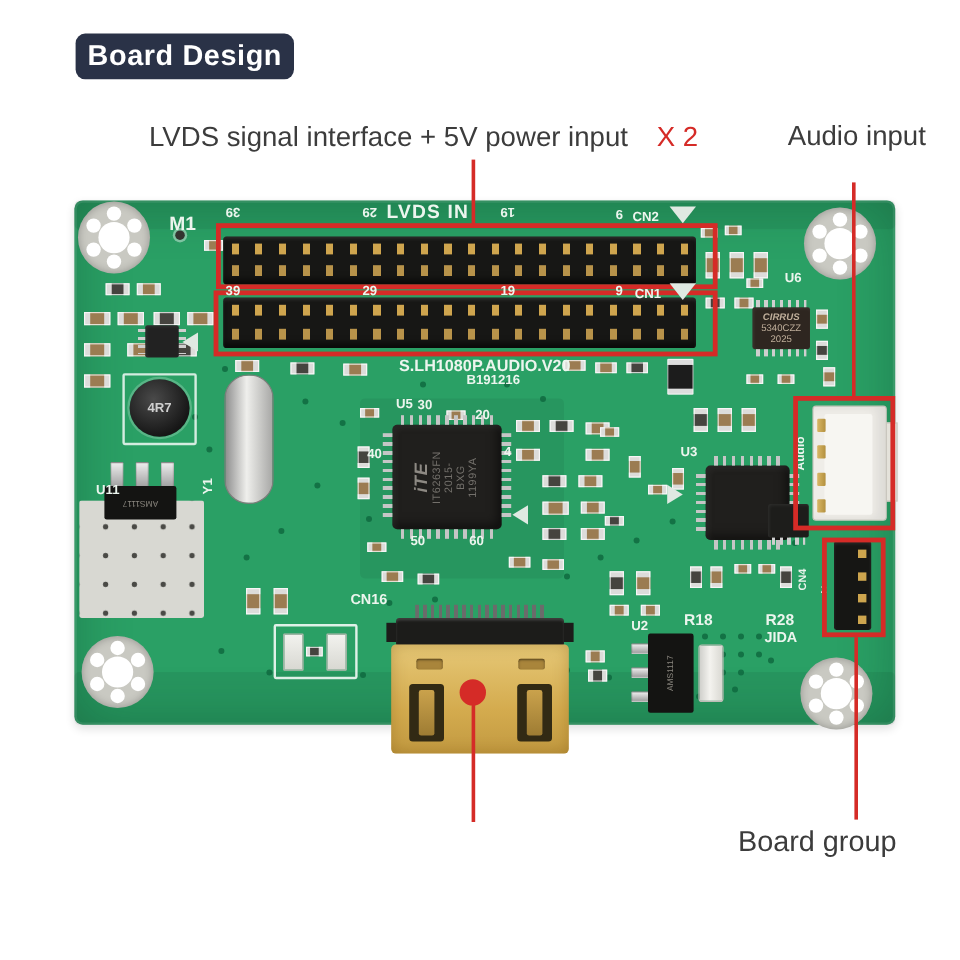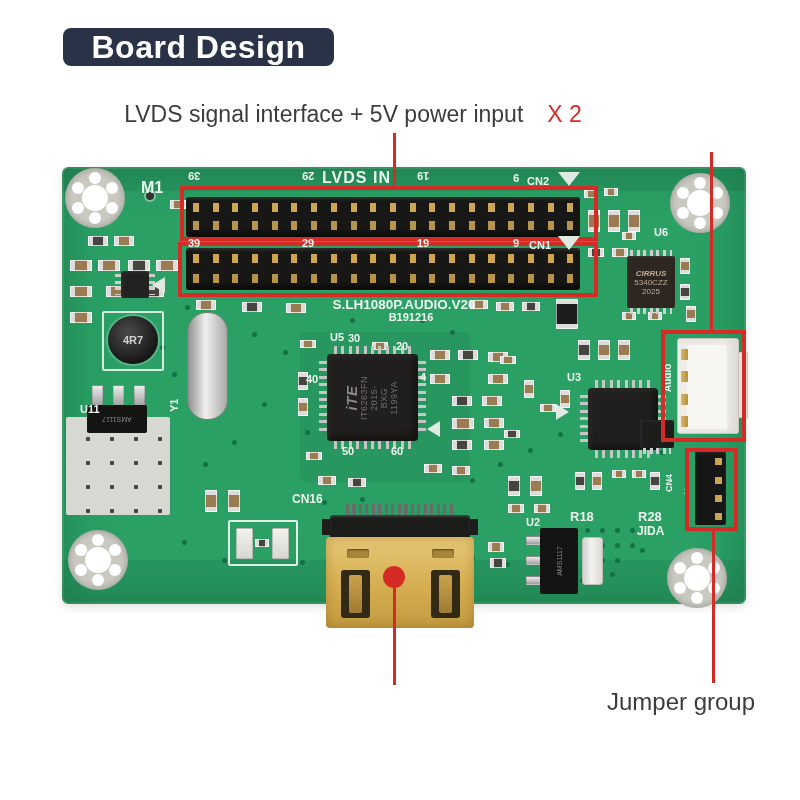--- a/index.html
+++ b/index.html
@@ -1,20 +1,20 @@
 <!DOCTYPE html>
 <html><head>
 <meta charset="utf-8">
 <title>Board Design</title>
 <style>
   *{box-sizing:border-box;margin:0;padding:0;}
   body{background:#fff;}
   .canvas{position:relative;width:800px;height:800px;background:#ffffff;font-family:"Liberation Sans",sans-serif;overflow:hidden;}
   .abs{position:absolute;}
-  .badge{position:absolute;left:63px;top:28px;width:271px;height:38px;background:#2a3247;border-radius:8px;color:#ffffff;font-size:32px;font-weight:bold;display:flex;align-items:center;justify-content:center;z-index:30;letter-spacing:.5px;}
+  .badge{position:absolute;left:63px;top:28px;width:182px;height:38px;background:#2a3247;border-radius:8px;color:#ffffff;font-size:24px;font-weight:bold;display:flex;align-items:center;justify-content:center;z-index:30;letter-spacing:.5px;}
   .headline{position:absolute;left:118px;top:101px;width:470px;text-align:center;font-size:23px;color:#3c3c3c;z-index:30;white-space:nowrap;}
   .headline .x2{color:#d52b27;margin-left:24px;}
   .sidelabel{position:absolute;left:638px;top:100px;width:152px;text-align:center;font-size:23px;color:#3c3c3c;line-height:26px;z-index:30;}
   .cap{position:absolute;font-size:24px;color:#3c3c3c;text-align:center;z-index:30;}
   .board{position:absolute;left:62px;top:167px;width:684px;height:437px;background:#2aa065;border-radius:7px;z-index:1;
          box-shadow:inset 0 0 0 2px rgba(255,255,255,.10), inset 0 0 46px rgba(0,45,25,.30), 0 3px 8px rgba(0,0,0,.12);}
   .zone{position:absolute;background:rgba(0,0,0,.06);z-index:2;border-radius:4px;}
   .hole{position:absolute;width:60px;height:60px;border-radius:50%;background:#c9c9c2;z-index:4;box-shadow:inset 0 0 7px rgba(0,0,0,.28);}
   .hole .c{position:absolute;left:17px;top:17px;width:26px;height:26px;border-radius:50%;background:#fff;}
   .hole .p{position:absolute;left:24px;top:4px;width:12px;height:12px;border-radius:50%;background:#fff;
@@ -90,20 +90,21 @@
 </head>
 <body>
 
 <div class="canvas">
 
   <div class="badge">Board Design</div>
 
   <div class="headline"><span>LVDS signal interface + 5V power input</span><span class="x2">X 2</span></div>
 
   <div class="sidelabel">
+    <div>Audio input</div>
   </div>
 
   <div class="board"></div>
   <div class="zone" style="left:62px;top:167px;width:684px;height:24px;"></div>
   <div class="zone" style="left:62px;top:560px;width:684px;height:44px;"></div>
   <div class="zone" style="left:300px;top:332px;width:170px;height:150px;"></div>
 
   <div id="deco" class="abs" style="left:0;top:0;width:800px;height:800px;z-index:3;">
       <div class="smd" style="left: 88px; top: 236px; width: 20px; height: 10px; background: linear-gradient(90deg, rgb(220, 220, 218) 0px, rgb(220, 220, 218) 22%, rgb(69, 68, 63) 22%, rgb(69, 68, 63) 78%, rgb(220, 220, 218) 78%);"></div>
       <div class="smd" style="left: 114px; top: 236px; width: 20px; height: 10px; background: linear-gradient(90deg, rgb(220, 220, 218) 0px, rgb(220, 220, 218) 22%, rgb(155, 124, 82) 22%, rgb(155, 124, 82) 78%, rgb(220, 220, 218) 78%);"></div>
@@ -290,21 +291,21 @@
   </div>
   <div class="silk" style="left:330px;top:331px;">U5</div>
   <div class="silk" style="left:348px;top:332px;">30</div>
   <div class="silk" style="left:396px;top:340px;">20</div>
   <div class="silk" style="left:306px;top:373px;">40</div>
   <div class="silk" style="left:420px;top:371px;">4</div>
   <div class="silk" style="left:342px;top:445px;">50</div>
   <div class="silk" style="left:391px;top:445px;">60</div>
   <div class="tri-left" style="left:427px;top:421px;"></div>
 
-  <div class="sop" style="left:627px;top:256px;width:48px;height:52px;">
+  <div class="sop" style="left:627px;top:256px;width:48px;height:35px;">
     <div class="pt"></div>
       <div class="pb"></div>
     <div class="cirrus-text">
       <div class="b1">CIRRUS</div>
       <div>5340CZZ</div>
       <div>2025</div>
     </div>
   </div>
 
   <div class="qfp" style="left:588px;top:388px;width:70px;height:62px;">
@@ -385,15 +386,15 @@
   <div class="redline" style="left:393px;top:133px;height:54px;"></div>
   <div class="redbox" style="left:180px;top:186px;width:418px;height:55px;"></div>
   <div class="redbox" style="left:178px;top:242px;width:420px;height:55px;"></div>
   <div class="redline" style="left:710px;top:152px;height:180px;"></div>
   <div class="redbox" style="left:661px;top:330px;width:85px;height:112px;"></div>
   <div class="redbox" style="left:685px;top:448px;width:53px;height:83px;"></div>
   <div class="redline" style="left:712px;top:531px;height:152px;"></div>
   <div class="reddot" style="left:383px;top:566px;"></div>
   <div class="redline" style="left:393px;top:587px;height:98px;"></div>
 
-  <div class="cap" style="left:596px;top:688px;width:170px;">Jumper group</div>
+  <div class="cap" style="left:596px;top:688px;width:170px;">Board group</div>
 
 </div>
 
 </body></html>

